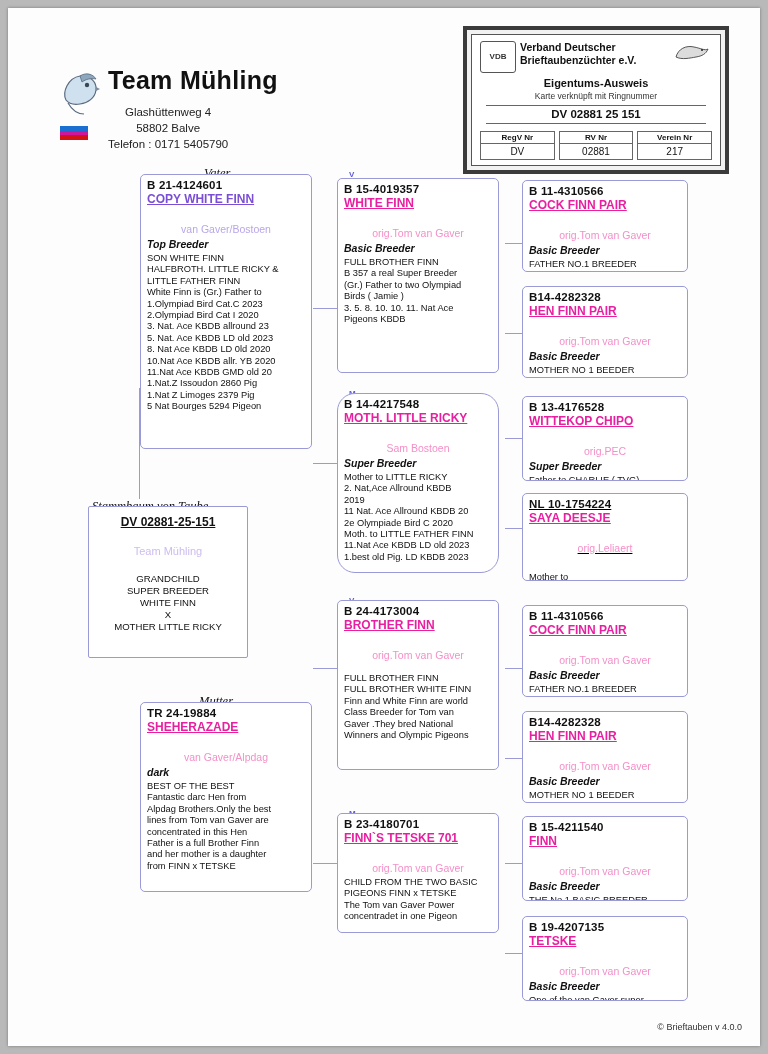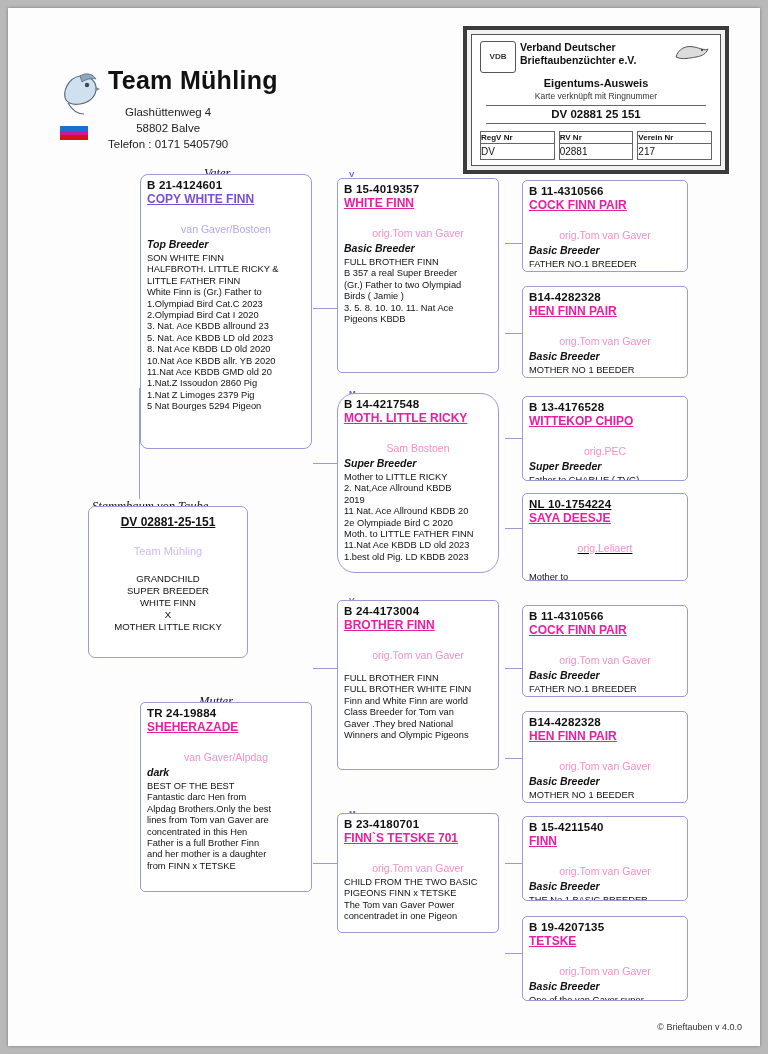--- a/index.html
+++ b/index.html
@@ -38,21 +38,21 @@
   .ausweis .inner{position:absolute;inset:4px;border:1px solid #555;background:#fff;}
   .aw-logo{position:absolute;left:8px;top:6px;width:34px;height:30px;border:1px solid #555;border-radius:3px;
            background:#fff;font-size:8px;color:#333;text-align:center;line-height:30px;font-weight:bold;}
   .aw-title{position:absolute;left:48px;top:6px;font-size:10.5px;font-weight:bold;color:#111;line-height:13px;}
   .aw-bird{position:absolute;right:8px;top:6px;font-size:16px;color:#333;}
   .aw-sub{position:absolute;left:0;right:0;top:42px;text-align:center;font-size:11px;font-weight:bold;color:#111;}
   .aw-sub2{position:absolute;left:0;right:0;top:56px;text-align:center;font-size:8.5px;color:#333;}
   .aw-dv{position:absolute;left:14px;right:14px;top:70px;height:17px;border-top:1px solid #666;border-bottom:1px solid #666;
          text-align:center;font-size:11.5px;font-weight:bold;color:#111;line-height:17px;}
   .aw-tbl{position:absolute;left:8px;right:8px;top:96px;display:flex;}
-  .aw-tbl .c{flex:1;border:1px solid #666;margin-right:4px;}
+  .aw-tbl .c{flex:1;border:1px solid #666;margin-right:4px;text-align:center;}
   .aw-tbl .c:last-child{margin-right:0;}
   .aw-tbl .th{font-size:8px;font-weight:bold;padding:1px 0;border-bottom:1px solid #666;color:#111;}
   .aw-tbl .td{font-size:10px;padding:2px 0;color:#111;}
 
   
   .box{
     position:absolute;
     border:1px solid #9a9ad6;
     border-radius:5px;
     background:#fff;
@@ -76,21 +76,21 @@
     font-size:12.5px;font-style:italic;color:#111;
     background:#fdfdfd;padding:0 6px;
   }
   .vm{
     position:absolute;font-size:8px;color:#5b5bd6;background:#fdfdfd;
     padding:0 3px;font-weight:bold;
   }
   .conn{position:absolute;background:#9a9ad6;}
   .footer{position:absolute;right:18px;bottom:14px;font-size:9px;color:#333;}
   .pb{ 
-    position:absolute;border:1px solid #9a9ad6;border-radius:7px;background:#fff;
+    position:absolute;border:1px solid #9a9ad6;border-radius:2px;background:#fff;
     box-sizing:border-box;padding:8px 6px;text-align:center;
   }
   .pb .dv{font-size:12px;font-weight:bold;text-decoration:underline;color:#111;}
   .pb .tm{font-size:11px;color:#cdbcf0;margin-top:16px;}
   .pb .body{font-size:9.6px;color:#111;line-height:12px;margin-top:16px;white-space:pre-line;}
 </style>
 </head>
 <body>
 
 <div class="page">
@@ -167,21 +167,21 @@
 
   <div class="caption" style="left:190px;top:158px;">Vater</div>
   <div class="caption" style="left:185px;top:686px;">Mutter</div>
   <div class="caption" style="left:78px;top:491px;">Stammbaum von Taube</div>
 
   <div class="vm" style="left:338px;top:162px;">V</div>
   <div class="vm" style="left:338px;top:381px;">M</div>
   <div class="vm" style="left:338px;top:588px;">V</div>
   <div class="vm" style="left:338px;top:801px;">M</div>
 
-  <div class="box" style="left:132px;top:166px;width:172px;height:275px;border-radius:8px;">
+  <div class="box" style="left:132px;top:166px;width:172px;height:275px;">
     <div class="ring">B 21-4124601</div>
     <div class="name v">COPY WHITE FINN</div>
     <div class="orig v">van Gaver/Bostoen</div>
     <div class="grade">Top Breeder</div>
     <div class="txt">SON WHITE FINN
 HALFBROTH. LITTLE RICKY &amp;
 LITTLE FATHER FINN
 White Finn is (Gr.) Father to
 1.Olympiad Bird Cat.C 2023
 2.Olympiad Bird Cat  I  2020

